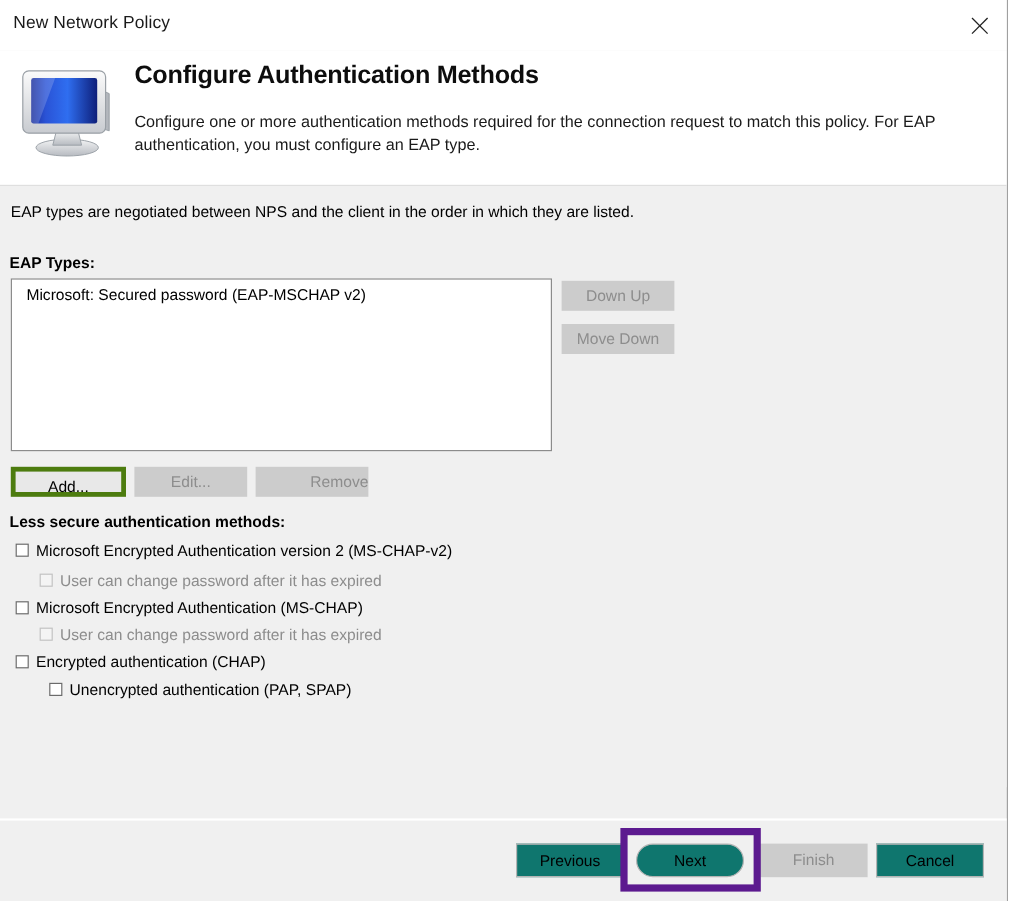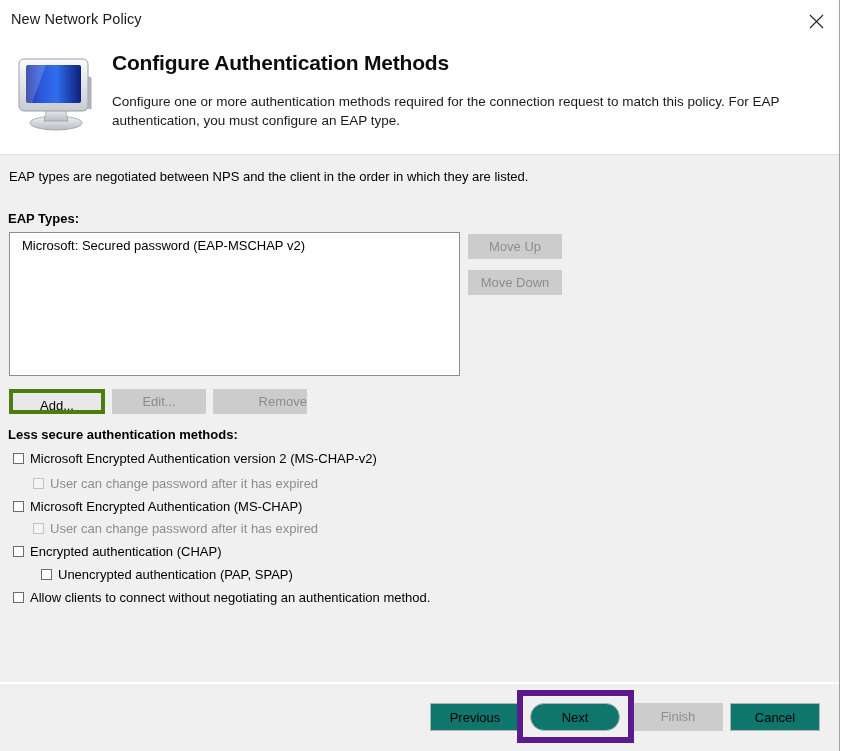--- a/index.html
+++ b/index.html
@@ -380,21 +380,21 @@
     <div class="body">
 
       <div class="intro-text">EAP types are negotiated between NPS and the client in the order in which they are listed.</div>
 
       <div class="eap-label">EAP Types:</div>
 
       <div class="eap-listbox">
         <div class="eap-item">Microsoft: Secured password (EAP-MSCHAP v2)</div>
       </div>
 
-      <div class="sidebtn up">Move Up</div>
+      <div class="sidebtn up">Down Up</div>
       <div class="sidebtn down">Move Down</div>
 
       <div class="act-btn add">Add...</div>
       <div class="act-btn edit">Edit...</div>
       <div class="act-btn remove">Remove</div>
 
       <div class="less-secure-label">Less secure authentication methods:</div>
 
       <div class="cbrow cb0">
         <span class="box"></span>
@@ -419,24 +419,20 @@
       <div class="cbrow cb4">
         <span class="box"></span>
         <span>Encrypted authentication (CHAP)</span>
       </div>
 
       <div class="cbrow cb5">
         <span class="box"></span>
         <span>Unencrypted authentication (PAP, SPAP)</span>
       </div>
 
-      <div class="cbrow cb6">
-        <span class="box"></span>
-        <span>Allow clients to connect without negotiating an authentication method.</span>
-      </div>
 
     </div>
 
     <div class="footer-sep"></div>
     <div class="footer">
       <div class="foot-btn previous">Previous</div>
       <div class="foot-btn next">Next</div>
       <div class="foot-btn finish">Finish</div>
       <div class="foot-btn cancel">Cancel</div>
     </div>

